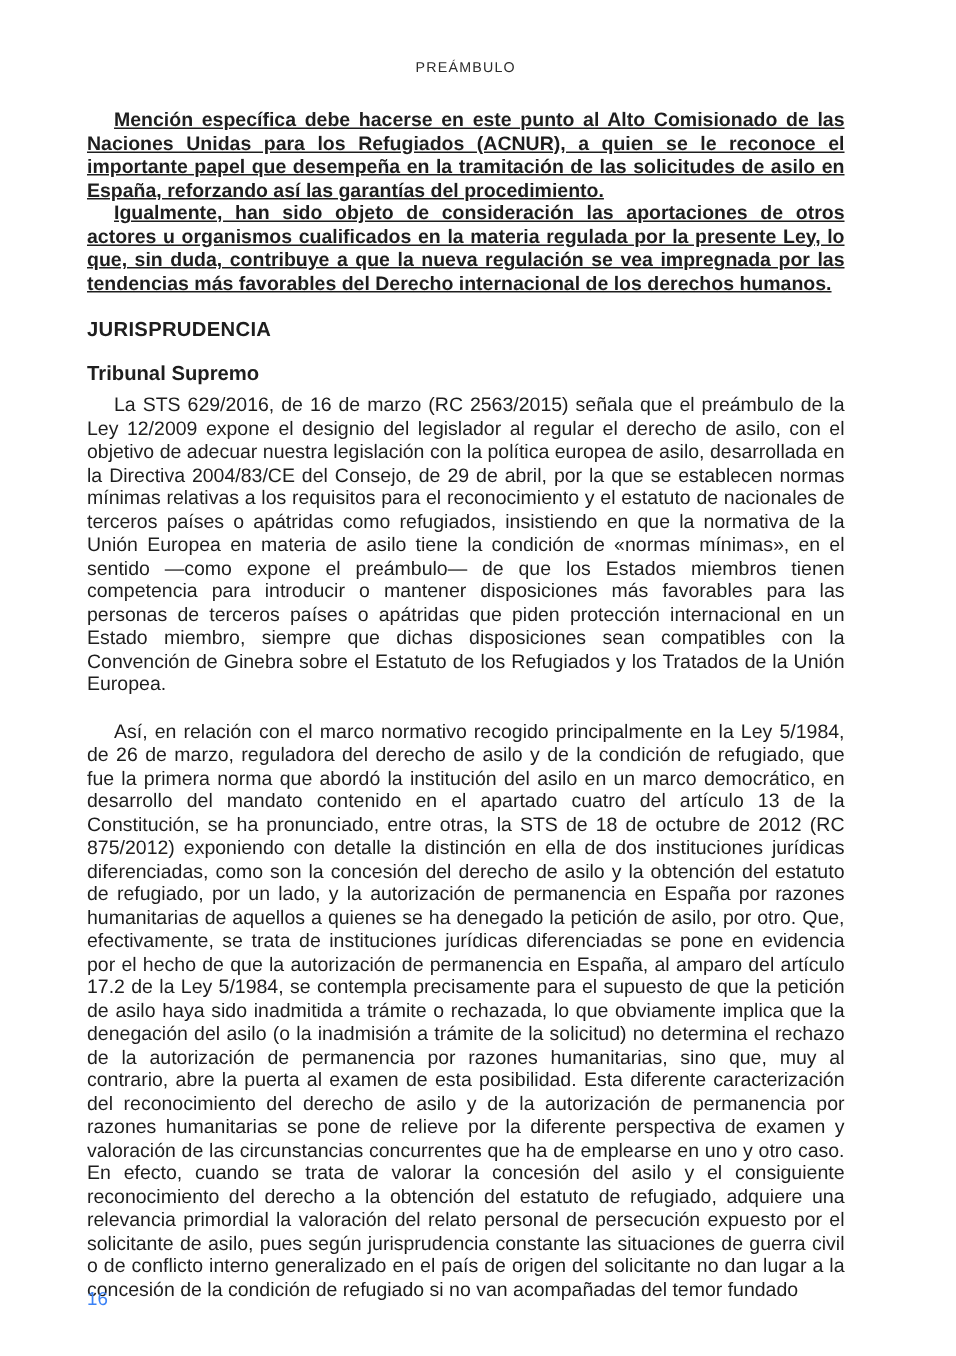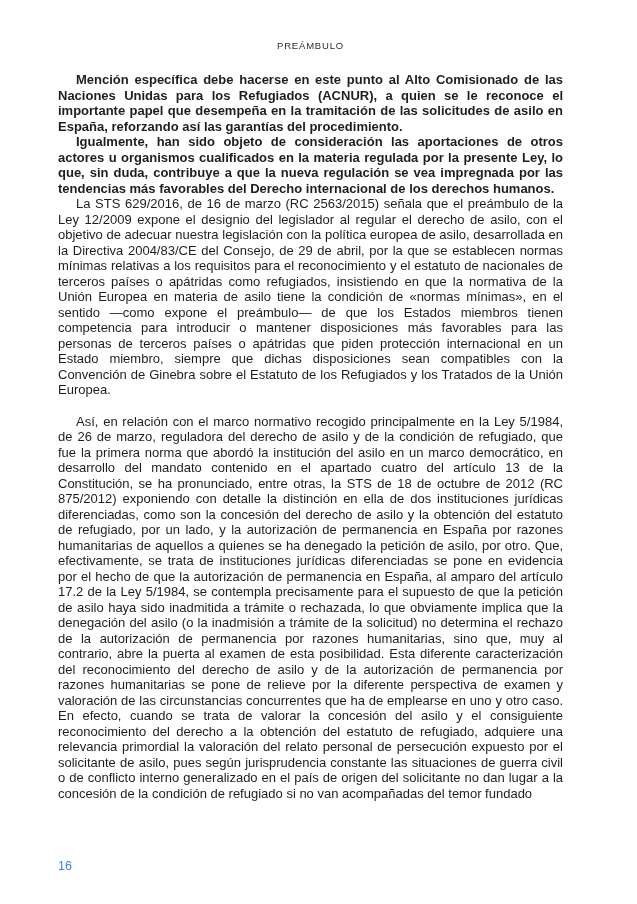--- a/index.html
+++ b/index.html
@@ -27,21 +27,21 @@
   }
   .para {
     margin: 0;
     font-size: 13px;
     line-height: 15.5px;
     text-align: justify;
     text-indent: 18px;
     hyphens: auto;
     -webkit-hyphens: auto;
   }
-  .para.lead { font-weight: 700; }
+  .para.lead { font-weight: 700; text-decoration: underline; }
   .para b { font-weight: 400; }
   .para.gap { margin-top: 16px; }
   .section-heading {
     margin: 16px 0 0 0;
     font-size: 13.5px;
     line-height: 16px;
     font-weight: 700;
     letter-spacing: 0.2px;
   }
   .subsection-heading {
@@ -63,21 +63,23 @@
 <body>
 
 <div class="page">
 
   <div class="running-head">PREÁMBULO</div>
 
   <p class="para lead">Mención específica debe hacerse en este punto al Alto Comisionado de las Naciones Unidas para los Refugiados (ACNUR), a quien se le reconoce el importante papel que desempeña en la tramitación de las solicitudes de asilo en España, reforzando así las garantías del procedimiento.</p>
 
   <p class="para lead">Igualmente, han sido objeto de consideración las aportaciones de otros actores u organismos cualificados en la materia regulada por la presente Ley, lo que, sin duda, contribuye a que la nueva regulación se vea impregnada por las tendencias más favorables del Derecho internacional de los derechos humanos.</p>
 
+  <h2 class="section-heading">JURISPRUDENCIA</h2>
 
+  <h3 class="subsection-heading">Tribunal Supremo</h3>
 
   <p class="para"><span>La </span><b>STS 629/2016, de 16 de marzo (RC 2563/2015)</b><span> señala que el preámbulo de la Ley 12/2009 expone el designio del legislador al regular el derecho de asilo, con el objetivo de adecuar nuestra legislación con la política europea de asilo, desarrollada en la Directiva 2004/83/CE del Consejo, de 29 de abril, por la que se establecen normas mínimas relativas a los requisitos para el reconocimiento y el estatuto de nacionales de terceros países o apátridas como refugiados, insistiendo en que la normativa de la Unión Europea en materia de asilo tiene la condición de «normas mínimas», en el sentido —como expone el preámbulo— de que los Estados miembros tienen competencia para introducir o mantener disposiciones más favorables para las personas de terceros países o apátridas que piden protección internacional en un Estado miembro, siempre que dichas disposiciones sean compatibles con la Convención de Ginebra sobre el Estatuto de los Refugiados y los Tratados de la Unión Europea.</span></p>
 
   <p class="para gap"><span>Así, en relación con el marco normativo recogido principalmente en la Ley 5/1984, de 26 de marzo, reguladora del derecho de asilo y de la condición de refugiado, que fue la primera norma que abordó la institución del asilo en un marco democrático, en desarrollo del mandato contenido en el apartado cuatro del artículo 13 de la Constitución, se ha pronunciado, entre otras, la </span><b>STS de 18 de octubre de 2012 (RC 875/2012)</b><span> exponiendo con detalle la distinción en ella de dos instituciones jurídicas diferenciadas, como son la concesión del derecho de asilo y la obtención del estatuto de refugiado, por un lado, y la autorización de permanencia en España por razones humanitarias de aquellos a quienes se ha denegado la petición de asilo, por otro. Que, efectivamente, se trata de instituciones jurídicas diferenciadas se pone en evidencia por el hecho de que la autorización de permanencia en España, al amparo del artículo 17.2 de la Ley 5/1984, se contempla precisamente para el supuesto de que la petición de asilo haya sido inadmitida a trámite o rechazada, lo que obviamente implica que la denegación del asilo (o la inadmisión a trámite de la solicitud) no determina el rechazo de la autorización de permanencia por razones humanitarias, sino que, muy al contrario, abre la puerta al examen de esta posibilidad. Esta diferente caracterización del reconocimiento del derecho de asilo y de la autorización de permanencia por razones humanitarias se pone de relieve por la diferente perspectiva de examen y valoración de las circunstancias concurrentes que ha de emplearse en uno y otro caso. En efecto, cuando se trata de valorar la concesión del asilo y el consiguiente reconocimiento del derecho a la obtención del estatuto de refugiado, adquiere una relevancia primordial la valoración del relato personal de persecución expuesto por el solicitante de asilo, pues según jurisprudencia constante las situaciones de guerra civil o de conflicto interno generalizado en el país de origen del solicitante no dan lugar a la concesión de la condición de refugiado si no van acompañadas del temor fundado</span></p>
 
   <div class="page-number">16</div>
 
 </div>
 
 </body></html>

